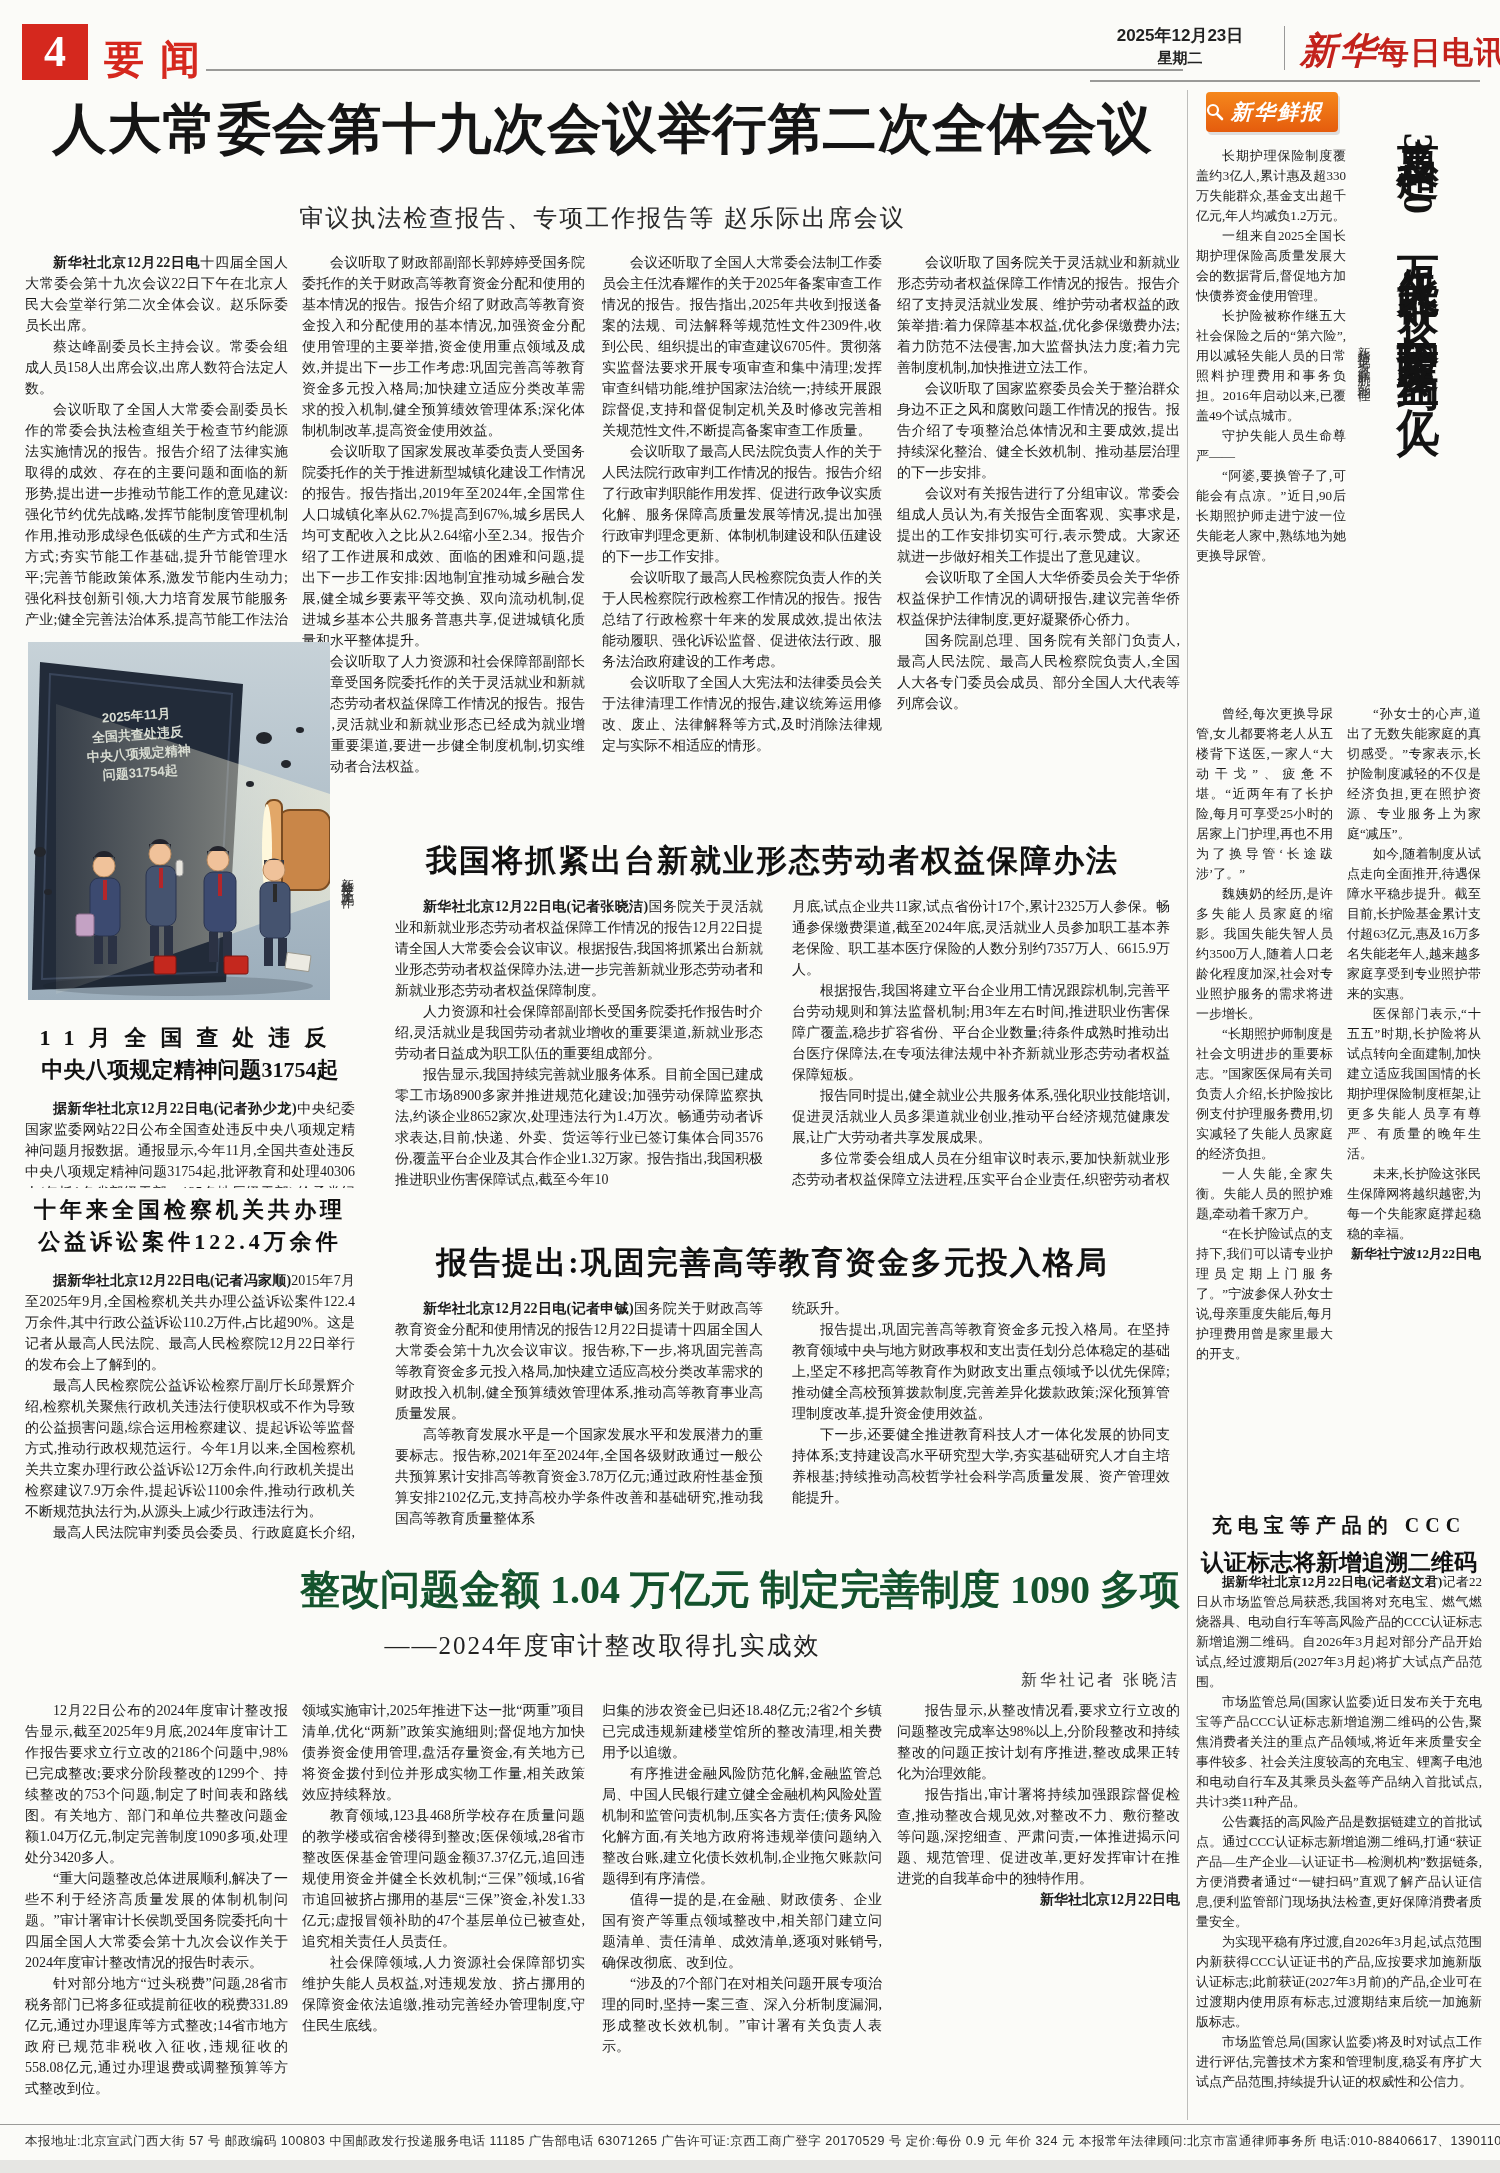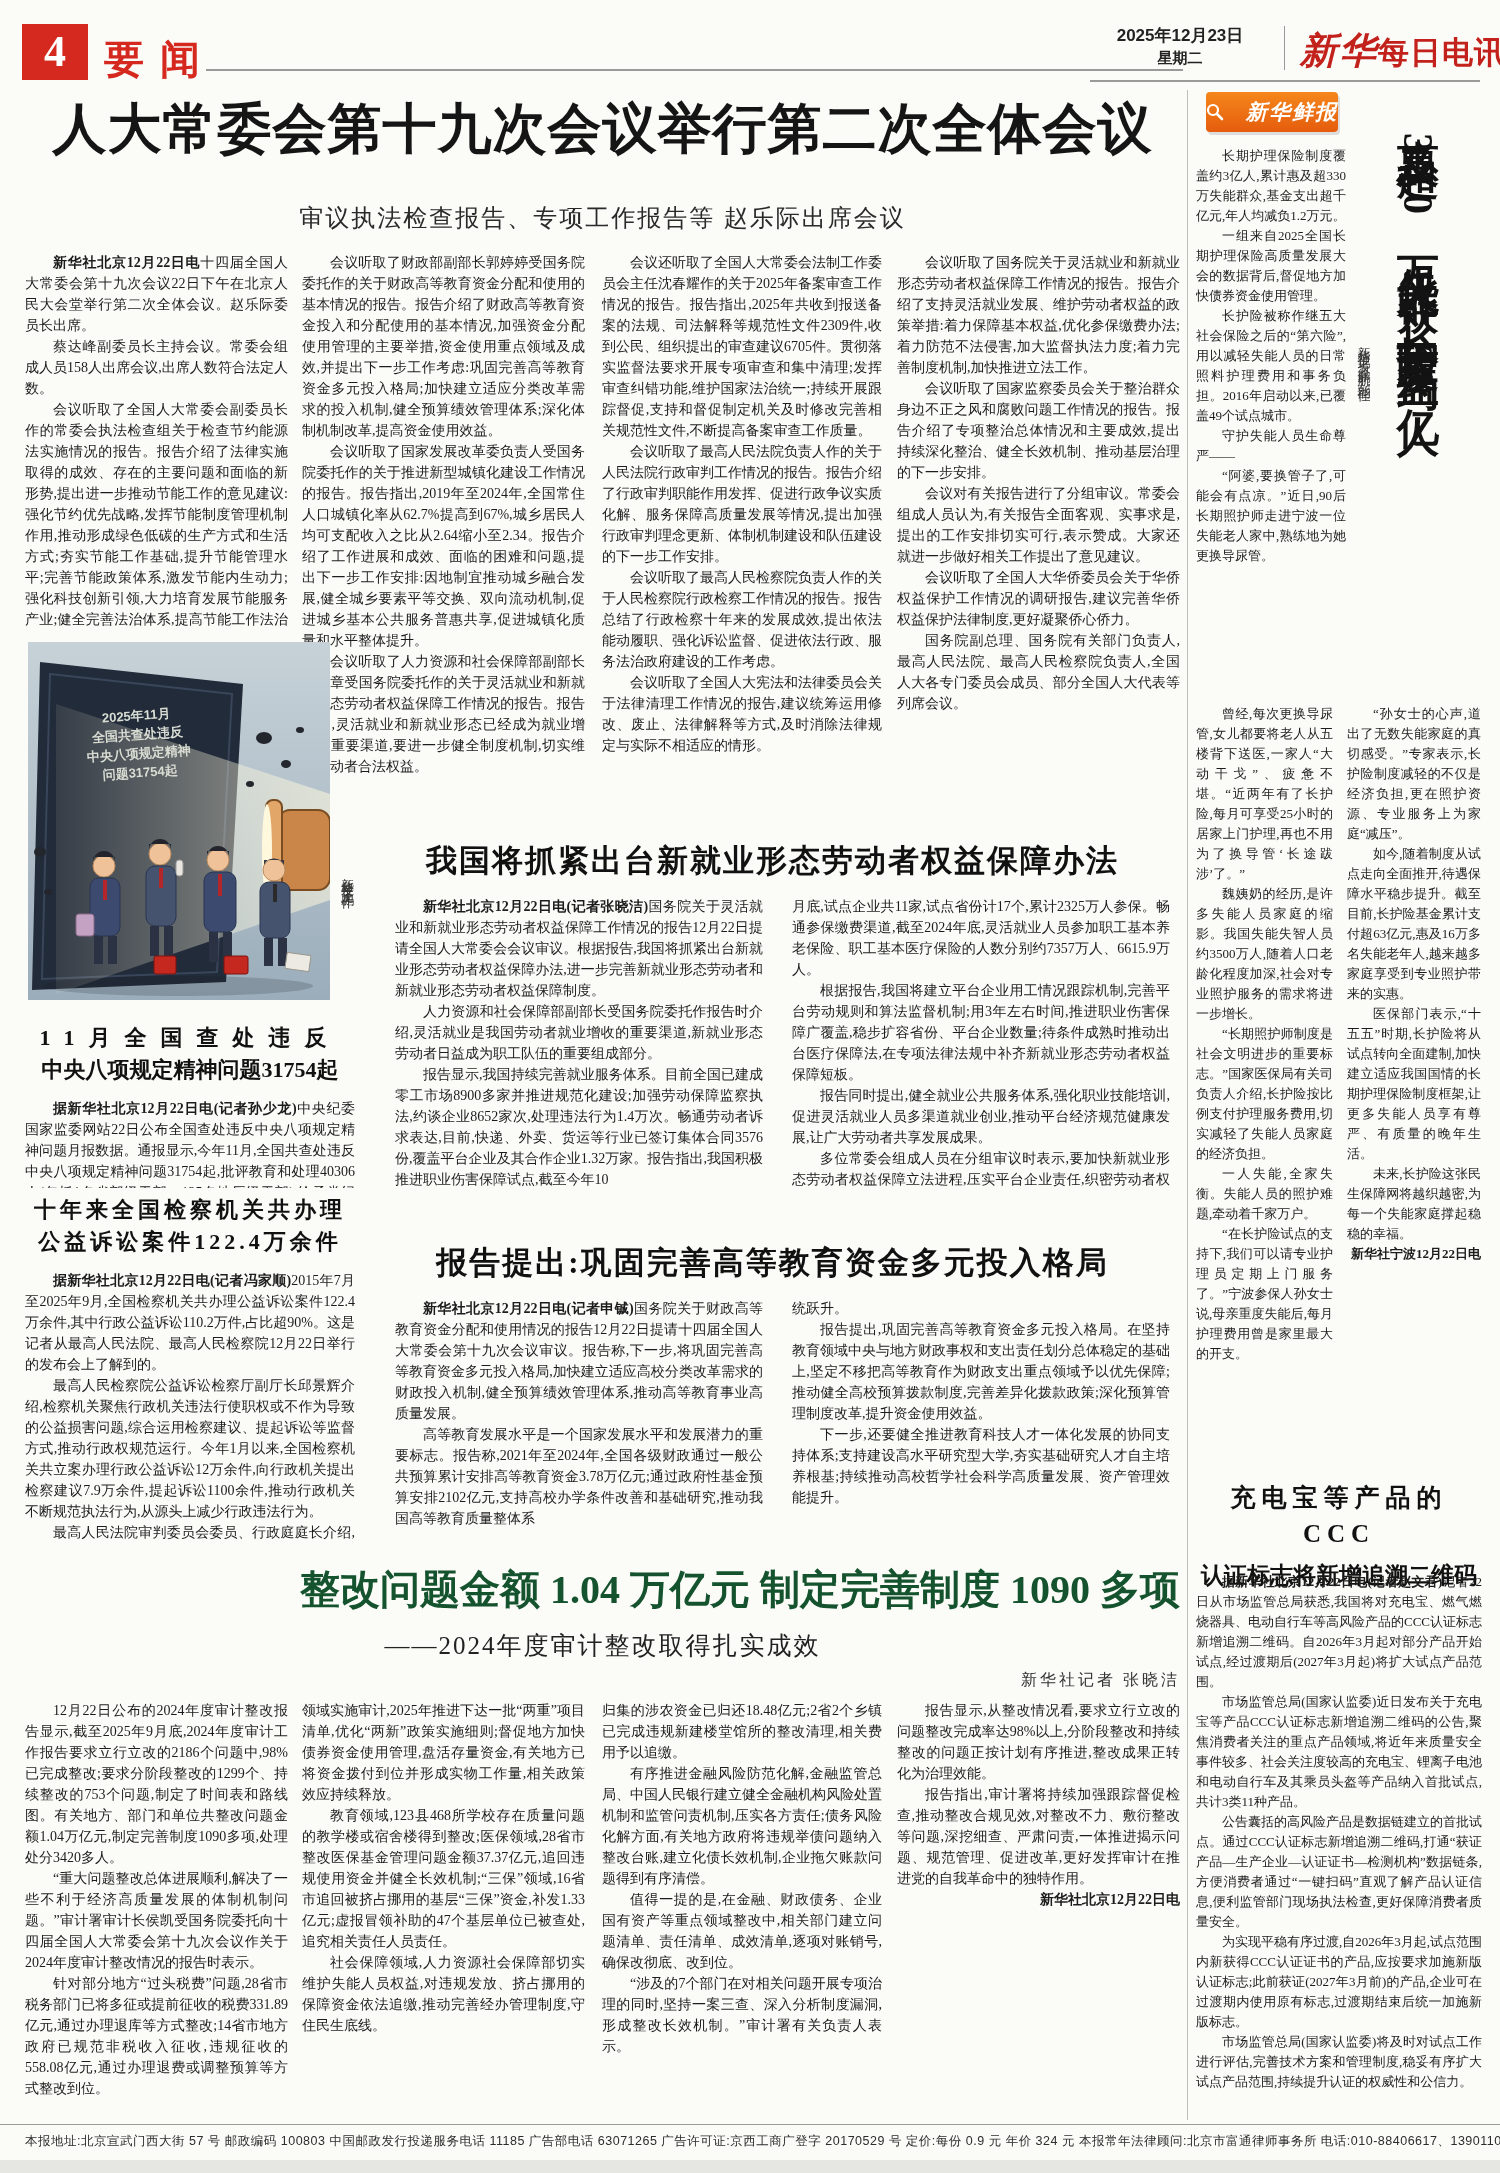--- a/index.html
+++ b/index.html
@@ -28,21 +28,21 @@
   
   .bodytext{font:14px/21px "Liberation Serif",serif;text-align:justify;color:#1c1c1c;overflow:hidden;}
   .bodytext p,.para{margin:0;text-indent:2em;text-align:justify;}
   .noindent{text-indent:0 !important;}
   .right{text-align:right !important;text-indent:0 !important;}
   .small{font-size:13px;line-height:20px;}
   strong.dl{font-weight:bold;}
   
   .v-divider{background:#bdbdbb;}
   .badge{background:linear-gradient(180deg,#f5871c,#e55c0d);border-radius:4px;box-shadow:2px 3px 0 #ddd;
-         display:flex;align-items:center;justify-content:space-between;gap:7px;}
+         display:flex;align-items:center;justify-content:flex-start;gap:7px;}
   .badge-text{color:#fff;font:italic 900 21px "Liberation Sans",sans-serif;letter-spacing:2px;}
   .v-headline{writing-mode:vertical-rl;font:900 42px "Liberation Serif",serif;letter-spacing:9px;color:#131313;}
   .v-byline{writing-mode:vertical-rl;font:13px/1.5 "Liberation Serif",serif;color:#333;letter-spacing:3px;}
   .v-credit{writing-mode:vertical-rl;font:13px "Liberation Serif",serif;color:#333;letter-spacing:2px;}
   
   .footer-text{font:12.5px/1.4 "Liberation Sans",sans-serif;color:#2d2d2d;white-space:nowrap;letter-spacing:0.5px;}
   .gray-strip{background:#e6e6e3;}
 </style>
 </head>
 <body>
@@ -288,21 +288,21 @@
     <div>
         <p class="para">“孙女士的心声,道出了无数失能家庭的真切感受。”专家表示,长护险制度减轻的不仅是经济负担,更在照护资源、专业服务上为家庭“减压”。</p>
         <p class="para">如今,随着制度从试点走向全面推开,待遇保障水平稳步提升。截至目前,长护险基金累计支付超63亿元,惠及16万多名失能老年人,越来越多家庭享受到专业照护带来的实惠。</p>
         <p class="para">医保部门表示,“十五五”时期,长护险将从试点转向全面建制,加快建立适应我国国情的长期护理保险制度框架,让更多失能人员享有尊严、有质量的晚年生活。</p>
         <p class="para">未来,长护险这张民生保障网将越织越密,为每一个失能家庭撑起稳稳的幸福。</p>
       </div>
     <p class="para right"><strong>新华社宁波12月22日电</strong></p>
   </div>
 
   <div class="abs" style="left:1196px;top:1480px;width:286px;">
-    <div class="h-brief ls6" style="font-size:25px;">充电宝等产品的 CCC</div>
+    <div class="h-brief ls6" style="font-size:20px;margin-top:31px;">充电宝等产品的 CCC</div>
     <div class="h-brief" style="font-size:23px;margin-top:6px;">认证标志将新增追溯二维码</div>
   </div>
   <div class="abs bodytext small" style="left:1196px;top:1572px;width:286px;height:546px;">
     <p class="para"><strong class="dl">据新华社北京12月22日电(记者赵文君)</strong><span>记者22日从市场监管总局获悉,我国将对充电宝、燃气燃烧器具、电动自行车等高风险产品的CCC认证标志新增追溯二维码。自2026年3月起对部分产品开始试点,经过渡期后(2027年3月起)将扩大试点产品范围。</span></p>
     <div>
         <p class="para">市场监管总局(国家认监委)近日发布关于充电宝等产品CCC认证标志新增追溯二维码的公告,聚焦消费者关注的重点产品领域,将近年来质量安全事件较多、社会关注度较高的充电宝、锂离子电池和电动自行车及其乘员头盔等产品纳入首批试点,共计3类11种产品。</p>
         <p class="para">公告囊括的高风险产品是数据链建立的首批试点。通过CCC认证标志新增追溯二维码,打通“获证产品—生产企业—认证证书—检测机构”数据链条,方便消费者通过“一键扫码”直观了解产品认证信息,便利监管部门现场执法检查,更好保障消费者质量安全。</p>
         <p class="para">为实现平稳有序过渡,自2026年3月起,试点范围内新获得CCC认证证书的产品,应按要求加施新版认证标志;此前获证(2027年3月前)的产品,企业可在过渡期内使用原有标志,过渡期结束后统一加施新版标志。</p>
         <p class="para">市场监管总局(国家认监委)将及时对试点工作进行评估,完善技术方案和管理制度,稳妥有序扩大试点产品范围,持续提升认证的权威性和公信力。</p>
       </div>

